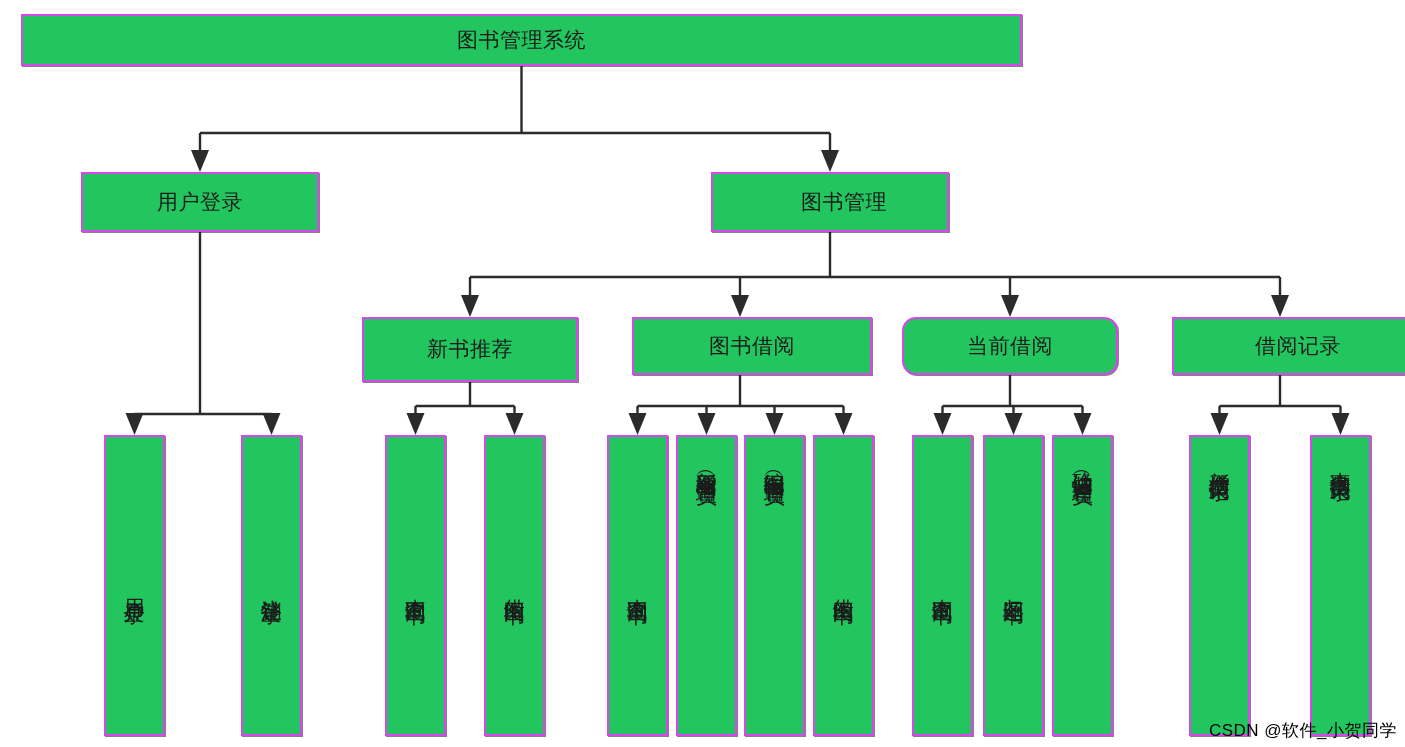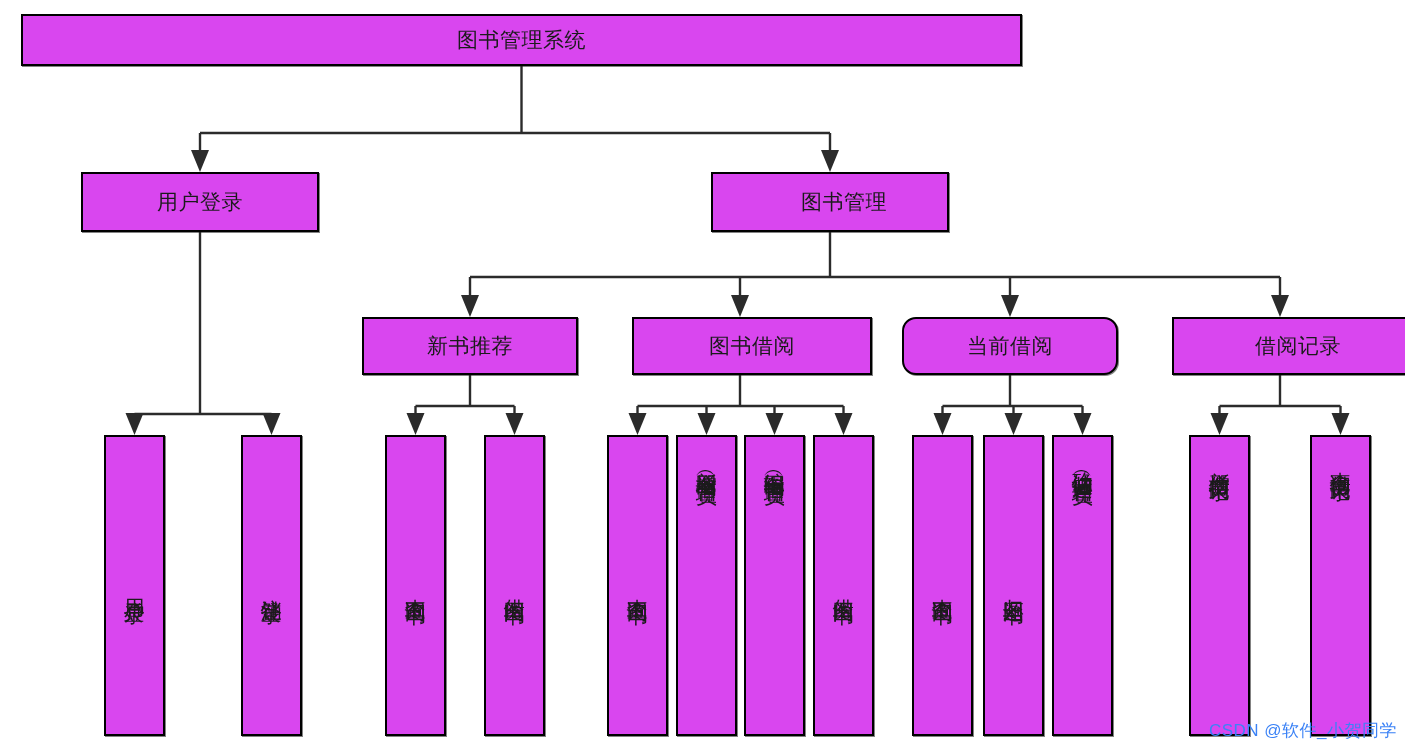--- a/index.html
+++ b/index.html
@@ -17,22 +17,22 @@
   #diagram-root {
     position: absolute;
     left: 0;
     top: 0;
     width: 1405px;
     height: 747px;
   }
   .node-box {
     position: absolute;
     box-sizing: border-box;
-    background: #d946ef;
-    border: 2px solid #000000;
+    background: #22c55e;
+    border: 2px solid #d946ef;
     box-shadow: 1px 1px 0 0 rgba(30,30,30,0.55);
     display: flex;
     align-items: center;
     justify-content: center;
   }
   .node-label {
     color: #1b1b1b;
     font-size: 21px;
     line-height: 1.18;
     letter-spacing: 0.5px;
@@ -71,21 +71,21 @@
   }
   .conn-arrow {
     fill: #2b2b2b;
     stroke: none;
   }
   #watermark {
     position: absolute;
     right: 8px;
     bottom: 5px;
     font-size: 17px;
-    color: #3b82f6;
+    color: #000000;
     letter-spacing: 0.5px;
     white-space: nowrap;
     user-select: none;
   }
 </style>
 </head>
 <body>
 
 <div id="diagram-root">
   <svg id="connectors" viewBox="0 0 1405 747" width="1405" height="747">
@@ -145,21 +145,21 @@
   <div id="nodes-layer">
       <div class="node-box" style="left: 21px; top: 14px; width: 1001px; height: 52px;">
         <span class="node-label">图书管理系统</span>
       </div>
       <div class="node-box" style="left: 81px; top: 172px; width: 238px; height: 60px;">
         <span class="node-label">用户登录</span>
       </div>
       <div class="node-box" style="left: 711px; top: 172px; width: 238px; height: 60px; padding-left: 28px;">
         <span class="node-label">图书管理</span>
       </div>
-      <div class="node-box" style="left: 362px; top: 317px; width: 216px; height: 58px; font-family: Liberation Serif, serif;">
+      <div class="node-box" style="left: 362px; top: 317px; width: 216px; height: 65px; font-family: Liberation Serif, serif;">
         <span class="node-label">新书推荐</span>
       </div>
       <div class="node-box" style="left: 632px; top: 317px; width: 240px; height: 58px;">
         <span class="node-label">图书借阅</span>
       </div>
       <div class="node-box" style="left: 902px; top: 317px; width: 216px; height: 58px; border-radius: 14px;">
         <span class="node-label">当前借阅</span>
       </div>
       <div class="node-box" style="left: 1172px; top: 317px; width: 252px; height: 58px;">
         <span class="node-label">借阅记录</span>

